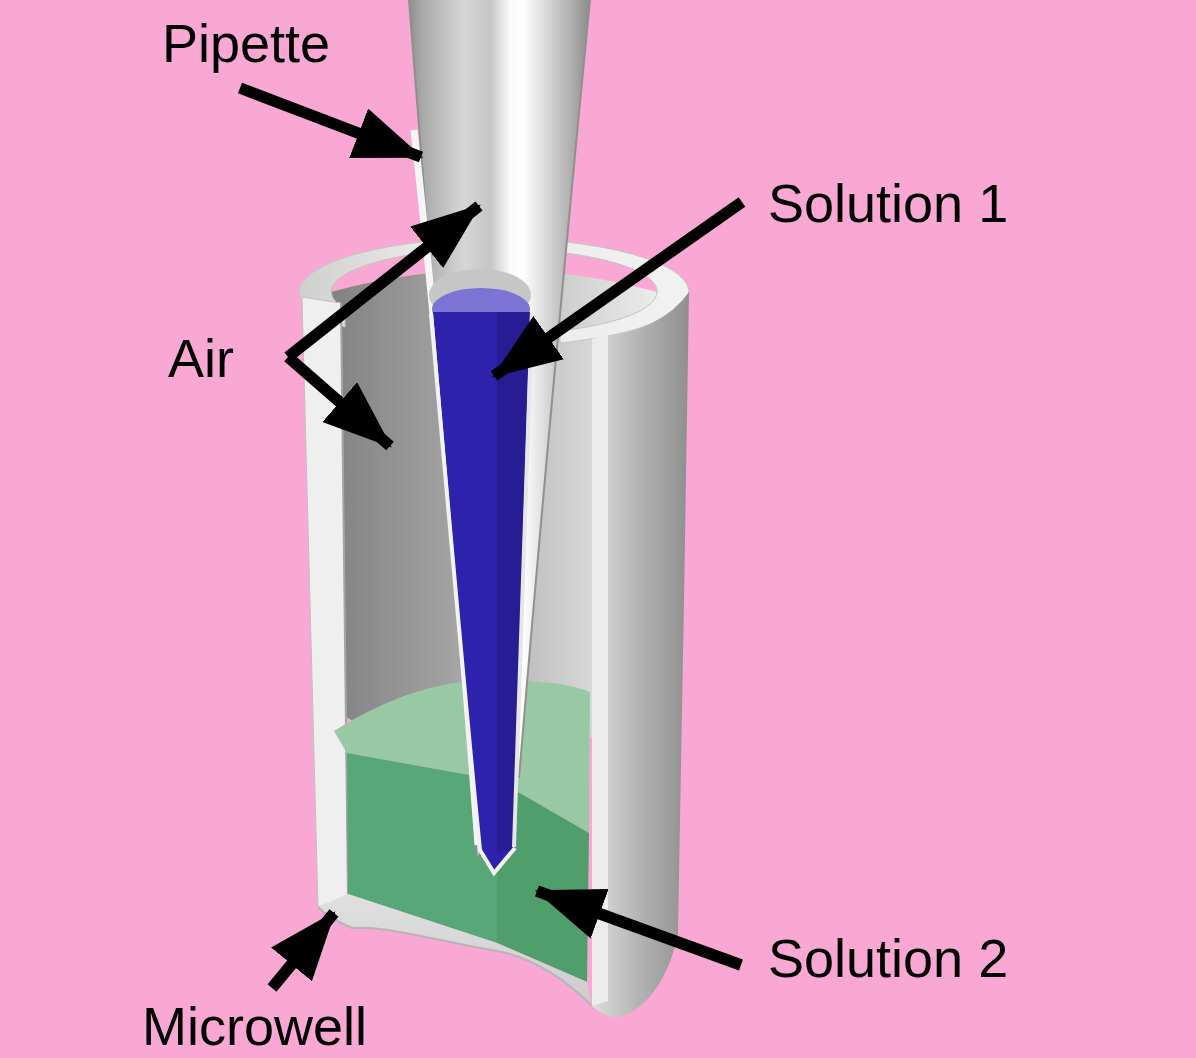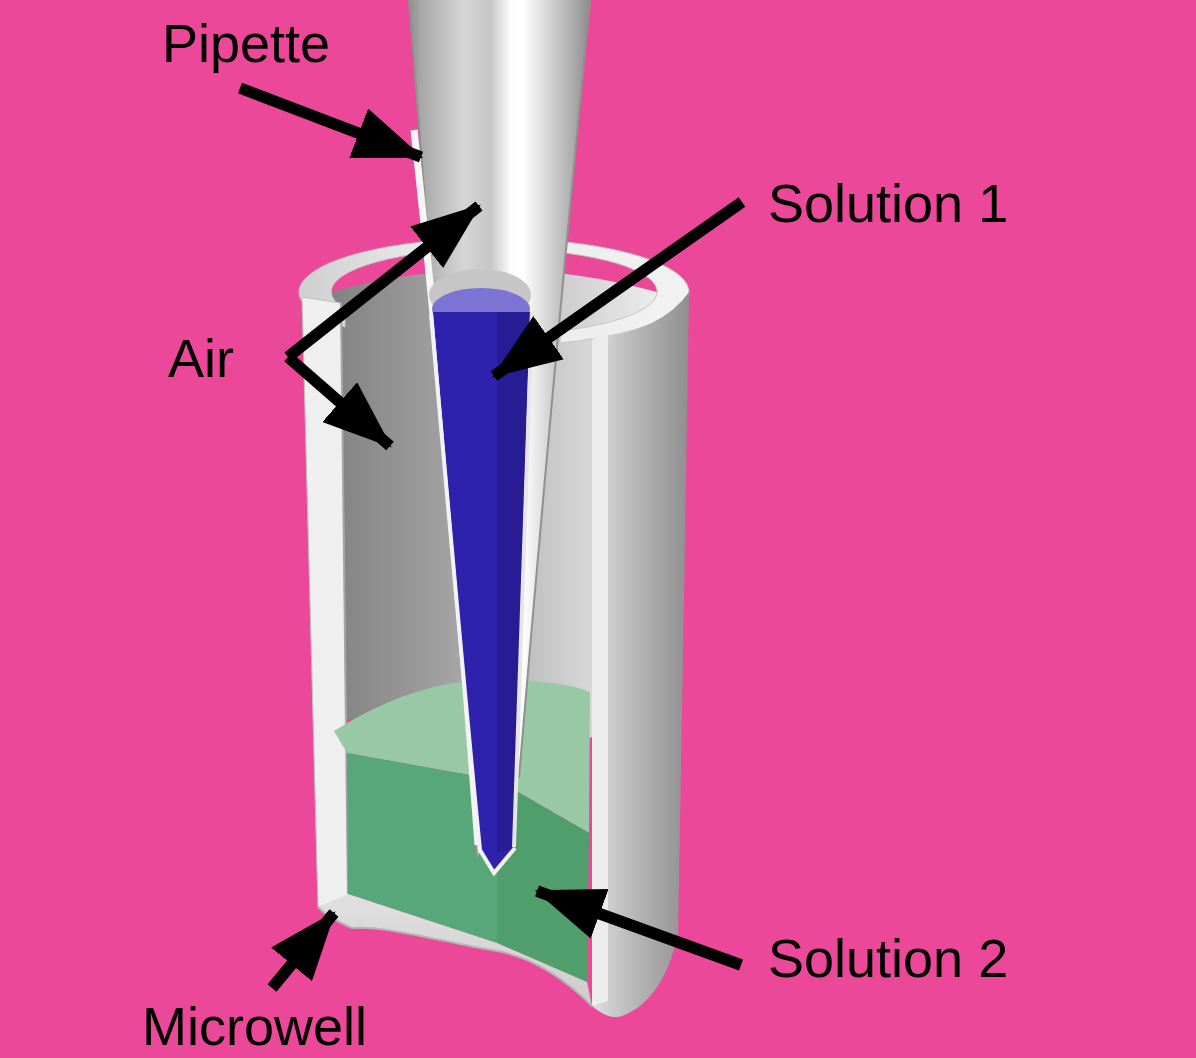--- a/index.html
+++ b/index.html
@@ -5,21 +5,21 @@
   html, body {
     margin: 0;
     padding: 0;
     background: #ffffff;
     font-family: "Liberation Sans", sans-serif;
   }
   .stage {
     position: relative;
     width: 1196px;
     height: 1058px;
-    background: #ec4899;
+    background: #f9a8d4;
     overflow: hidden;
   }
   svg { display: block; }
   .diagram-label {
     font-family: "Liberation Sans", sans-serif;
     font-size: 54px;
     fill: #000000;
   }
   .annotation-arrow {
     stroke: #000000;

